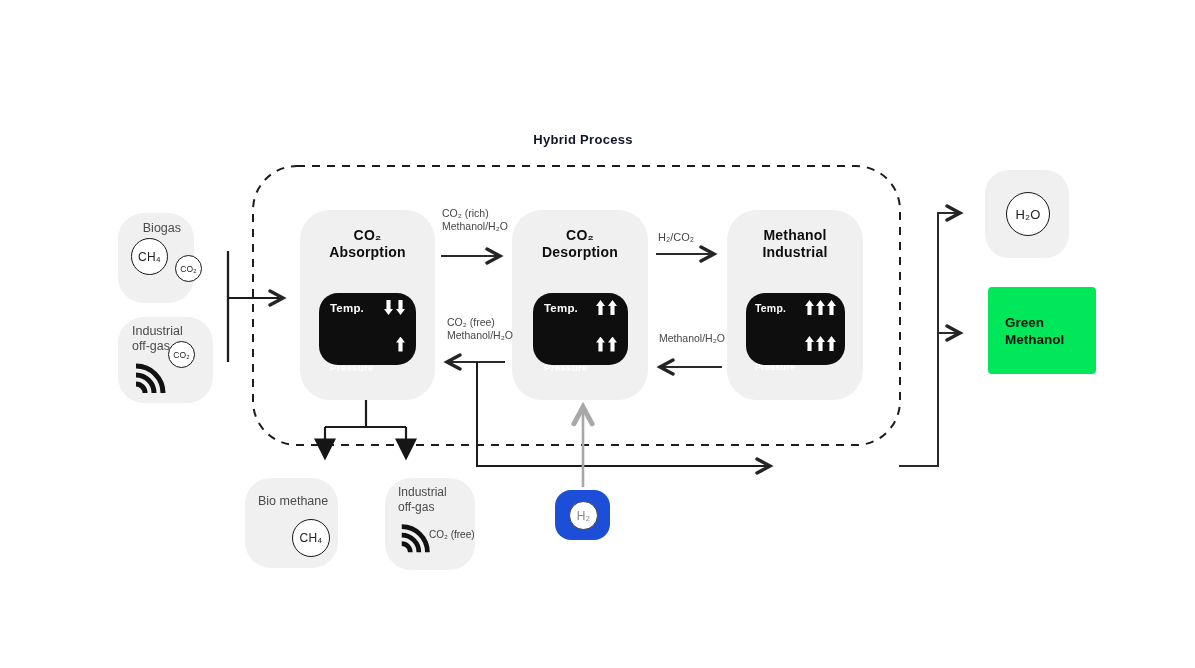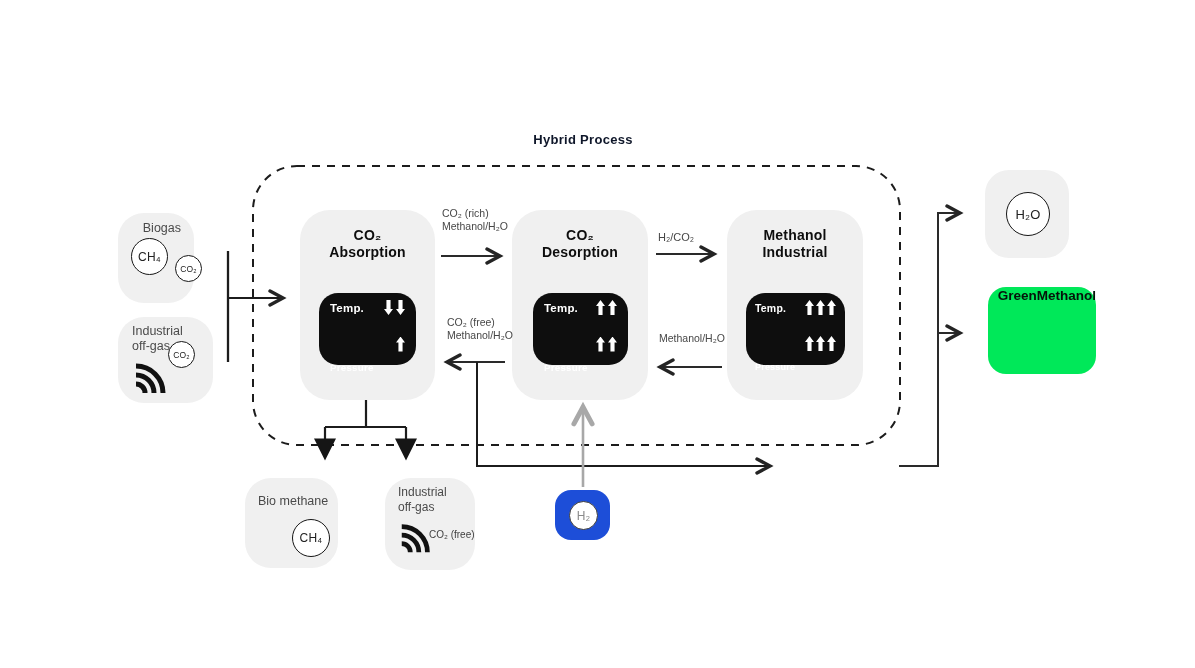--- a/index.html
+++ b/index.html
@@ -51,22 +51,22 @@
     text-align:center; letter-spacing:.3px;
   }
 
   .pill {
     position:absolute; background:#0e0e0e; border-radius:15px; color:#fff;
     display:flex; align-items:center; justify-content:center;
     font-weight:bold; font-size:12.5px; letter-spacing:.3px;
   }
 
   .greenbox {
-    position:absolute; border-radius:18px;
-    display:flex; flex-direction:row; justify-content:flex-end;
+    position:absolute; border-radius:4px;
+    display:flex; flex-direction:column; justify-content:center;
     padding-left:17px; font-weight:bold; font-size:13.5px; line-height:17px; color:#05130a;
   }
 
   svg.overlay { position:absolute; left:0; top:0; pointer-events:none; }
 </style>
 </head>
 <body>
 
 <div id="canvas">
 

